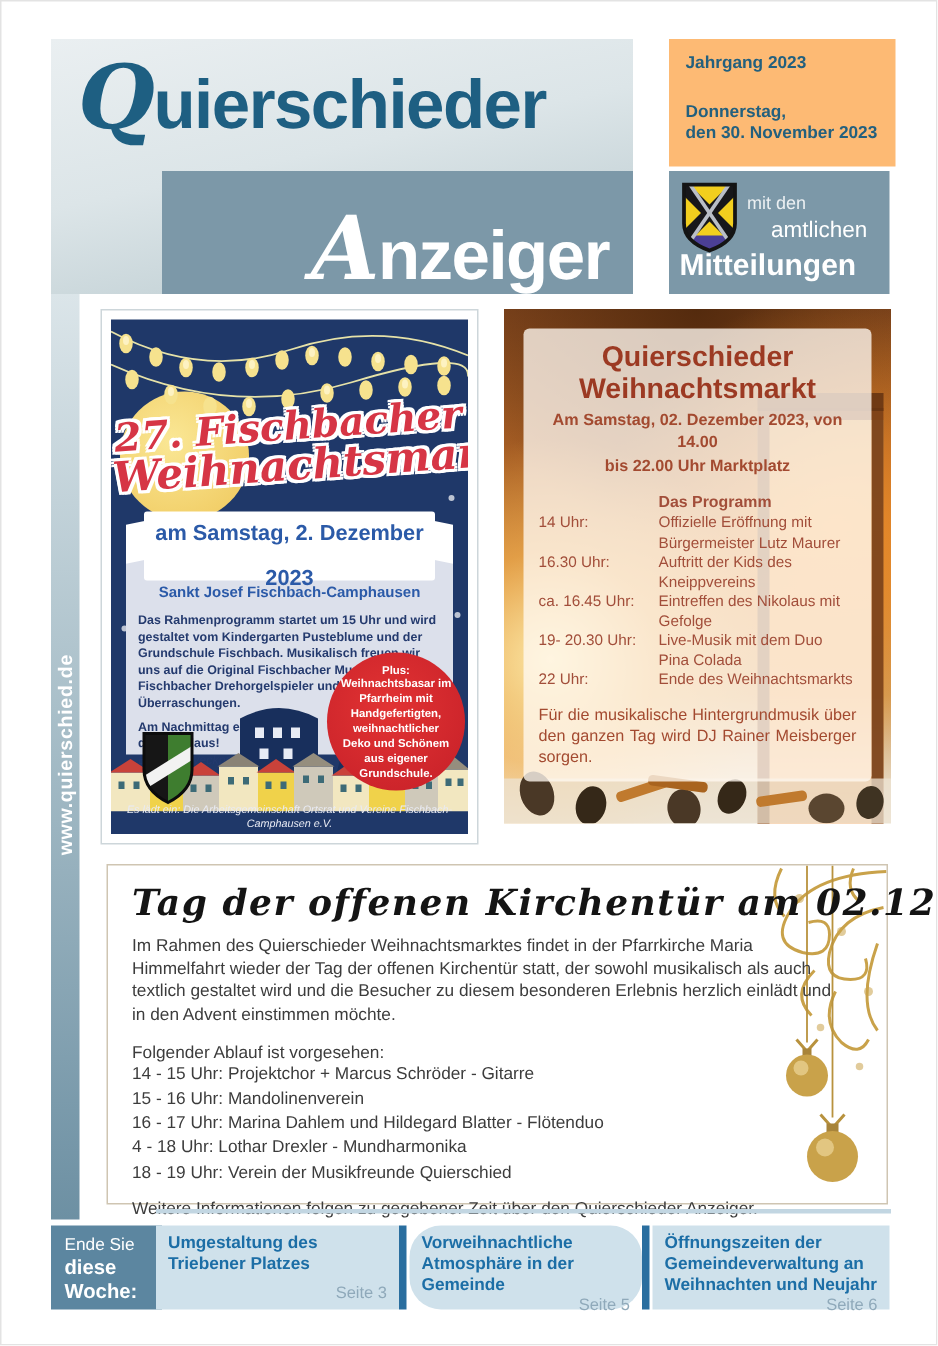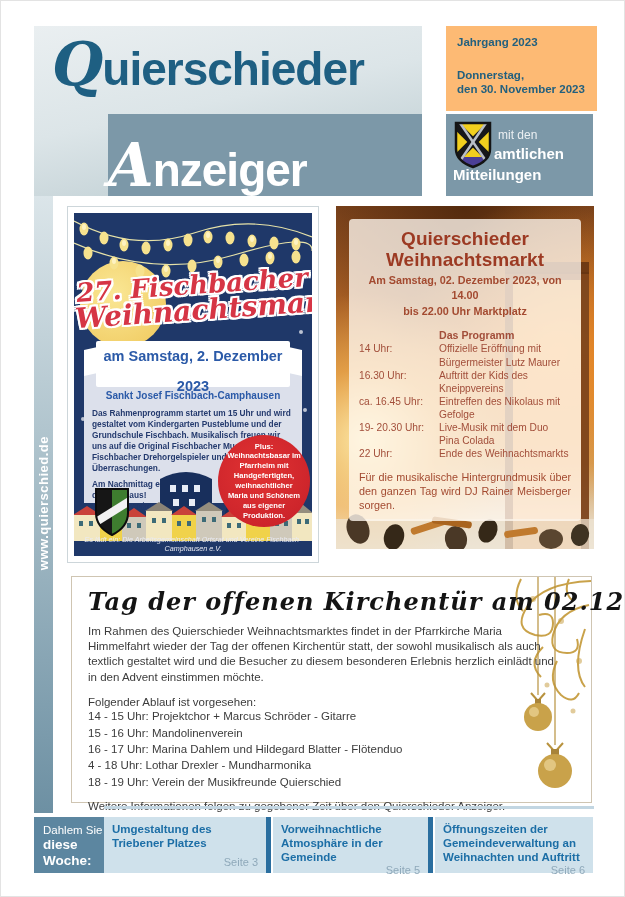--- a/index.html
+++ b/index.html
@@ -6,30 +6,30 @@
   .page{position:relative;width:625px;height:897px;background:#fff;overflow:hidden;
         font-family:"Liberation Sans",sans-serif;box-sizing:border-box;border:1px solid #e3e3e3;}
 
   
   .masthead{position:absolute;left:33px;top:25px;width:388px;height:170px;
             background:linear-gradient(168deg,#eaeff1 0%,#dce5e8 45%,#b7c8cd 100%);}
   .title1{position:absolute;left:18px;top:4px;margin:0;font-size:46px;font-weight:bold;
           color:#1e5f82;letter-spacing:-1px;white-space:nowrap;}
   .initial{font-family:"DejaVu Serif",serif;font-style:italic;font-weight:600;font-size:1.28em;}
   .anzeiger-box{position:absolute;left:74px;top:88px;width:314px;height:82px;background:#7c98a8;
-                display:flex;align-items:flex-end;justify-content:flex-start;padding:0 16px 2px 0;box-sizing:border-box;}
+                display:flex;align-items:flex-end;justify-content:flex-end;padding:0 16px 2px 0;box-sizing:border-box;}
   .title2{margin:0;font-size:46px;font-weight:bold;color:#ffffff;letter-spacing:-1px;line-height:.95;white-space:nowrap;}
   .issue-box{position:absolute;left:445px;top:25px;width:151px;height:85px;background:#fdba74;
              color:#23607e;font-size:11.5px;font-weight:bold;padding:9px 6px 0 11px;box-sizing:border-box;line-height:1.28;}
   .issue-box .gap{margin-top:18px;}
   .official-box{position:absolute;left:445px;top:113px;width:147px;height:82px;background:#7c98a8;color:#fff;}
   .coa{position:absolute;left:8px;top:7px;}
   .mitden{position:absolute;left:52px;top:14px;font-size:12px;color:rgba(255,255,255,.85);}
-  .amtlichen{position:absolute;left:48px;top:31px;font-size:15px;font-weight:bold;}
-  .mitteilungen{position:absolute;left:7px;top:52px;font-size:15px;font-weight:bold;}
+  .amtlichen{position:absolute;left:68px;top:31px;font-size:15px;font-weight:normal;}
+  .mitteilungen{position:absolute;left:7px;top:52px;font-size:20px;font-weight:bold;}
 
   
   .side-bar{position:absolute;left:33px;top:195px;width:19px;height:617px;
             background:linear-gradient(180deg,#dbe5e9 0%,#a9bfc9 45%,#6d90a3 100%);}
   .side-url{position:absolute;left:2px;bottom:243px;writing-mode:vertical-rl;transform:rotate(180deg);
             color:#fff;font-weight:bold;font-size:13px;letter-spacing:.5px;}
 
   
   .poster{position:absolute;left:66px;top:205px;width:252px;height:357px;background:#fff;
           border:1px solid #cdd6da;padding:6px;box-sizing:border-box;}
@@ -101,21 +101,21 @@
 
   
   .foot-line{position:absolute;left:103px;top:805px;width:490px;height:3px;background:#c2d6e2;}
   .lesen-box{position:absolute;left:33px;top:816px;width:74px;height:56px;background:#5c86a0;
              color:#fff;padding:6px 0 0 9px;box-sizing:border-box;}
   .lesen-box .r{font-size:11.5px;line-height:1.25;}
   .lesen-box .b{font-size:13.5px;font-weight:bold;line-height:1.18;}
   .foot-item{position:absolute;top:816px;height:56px;background:#cfe1eb;padding:5px 8px;
              box-sizing:border-box;display:flex;flex-direction:column;justify-content:space-between;}
   .fi1{left:103px;width:162px;}
-  .fi2{left:272px;width:155px;}
+  .fi2{left:272px;width:155px;border-radius:21px;}
   .fi3{left:434px;width:158px;}
   .foot-div{position:absolute;top:816px;width:5px;height:56px;background:#2a6e9f;}
   .fd1{left:265px;} .fd2{left:427px;}
   .foot-title{color:#1c6ea6;font-weight:bold;font-size:11.5px;line-height:1.22;}
   .foot-page{color:#8fa9ba;font-size:11px;text-align:right;}
 </style>
 </head>
 <body>
 
 <div class="page">
@@ -210,21 +210,21 @@
       <div class="poster-panel">
         <div class="loc">ab 14 Uhr rund um die kath. Kirche</div>
         <div class="loc">Sankt Josef Fischbach-Camphausen</div>
         <div class="pprog">Das Rahmenprogramm startet um 15 Uhr und wird gestaltet vom Kindergarten Pusteblume und der Grundschule Fischbach. Musikalisch freuen wir uns auf die Original Fischbacher Musikanten, den Fischbacher Drehorgelspieler und andere Überraschungen.</div>
         <div class="niko">
           <span class="nb">Am Nachmittag erwarten wir den Nikolaus!</span><br>
           <span class="ni">Bons für Weckpuppen erhalten Sie im Kindergarten, in der Grundschule und im Ortsvorsteher-Büro.</span>
         </div>
       </div>
       <div class="plus-circle">Plus:
-Weihnachtsbasar im Pfarrheim mit Handgefertigten, weihnachtlicher Maria und Schönem aus eigener Produktion.</div>
+Weihnachtsbasar im Pfarrheim mit Handgefertigten, weihnachtlicher Deko und Schönem aus eigener Grundschule.</div>
       <svg class="town" width="238" height="80" viewBox="0 0 238 80">
         <path d="M86,52 V18 Q112,4 138,18 V52 Z" fill="#182f5c"></path>
         <rect x="96" y="24" width="6" height="7" fill="#e8ecf5"></rect>
           <rect x="108" y="24" width="6" height="7" fill="#e8ecf5"></rect>
         <rect x="120" y="24" width="6" height="7" fill="#e8ecf5"></rect>
         <rect x="99" y="38" width="6" height="7" fill="#e8ecf5"></rect>
           <rect x="115" y="38" width="6" height="7" fill="#e8ecf5"></rect>
         <g stroke="#182f5c" fill="none" stroke-width="3">
           <path d="M152,54 L164,10 M186,54 L172,10 M155,42 L183,42 M158,28 L180,28 M161,16 L177,16"></path>
         </g>
@@ -380,32 +380,32 @@
         <li>16 - 17 Uhr: Marina Dahlem und Hildegard Blatter - Flötenduo</li>
         <li>4 - 18 Uhr: Lothar Drexler - Mundharmonika</li>
         <li>18 - 19 Uhr: Verein der Musikfreunde Quierschied</li>
       </ul>
       <div class="c-outro">Weitere Informationen folgen zu gegebener Zeit über den Quierschieder Anzeiger.</div>
     </div>
   </div>
 
   <div class="foot-line"></div>
   <div class="lesen-box">
-    <div class="r">Dahlem Sie</div>
+    <div class="r">Ende Sie</div>
     <div class="b">diese</div>
     <div class="b">Woche:</div>
   </div>
   <div class="foot-item fi1">
     <div class="foot-title">Umgestaltung des Triebener Platzes</div>
     <div class="foot-page">Seite 3</div>
   </div>
   <div class="foot-div fd1"></div>
   <div class="foot-item fi2">
     <div class="foot-title">Vorweihnachtliche Atmosphäre in der Gemeinde</div>
     <div class="foot-page">Seite 5</div>
   </div>
   <div class="foot-div fd2"></div>
   <div class="foot-item fi3">
-    <div class="foot-title">Öffnungszeiten der Gemeindeverwaltung an Weihnachten und Auftritt</div>
+    <div class="foot-title">Öffnungszeiten der Gemeindeverwaltung an Weihnachten und Neujahr</div>
     <div class="foot-page">Seite 6</div>
   </div>
 
 </div>
 
 </body></html>

